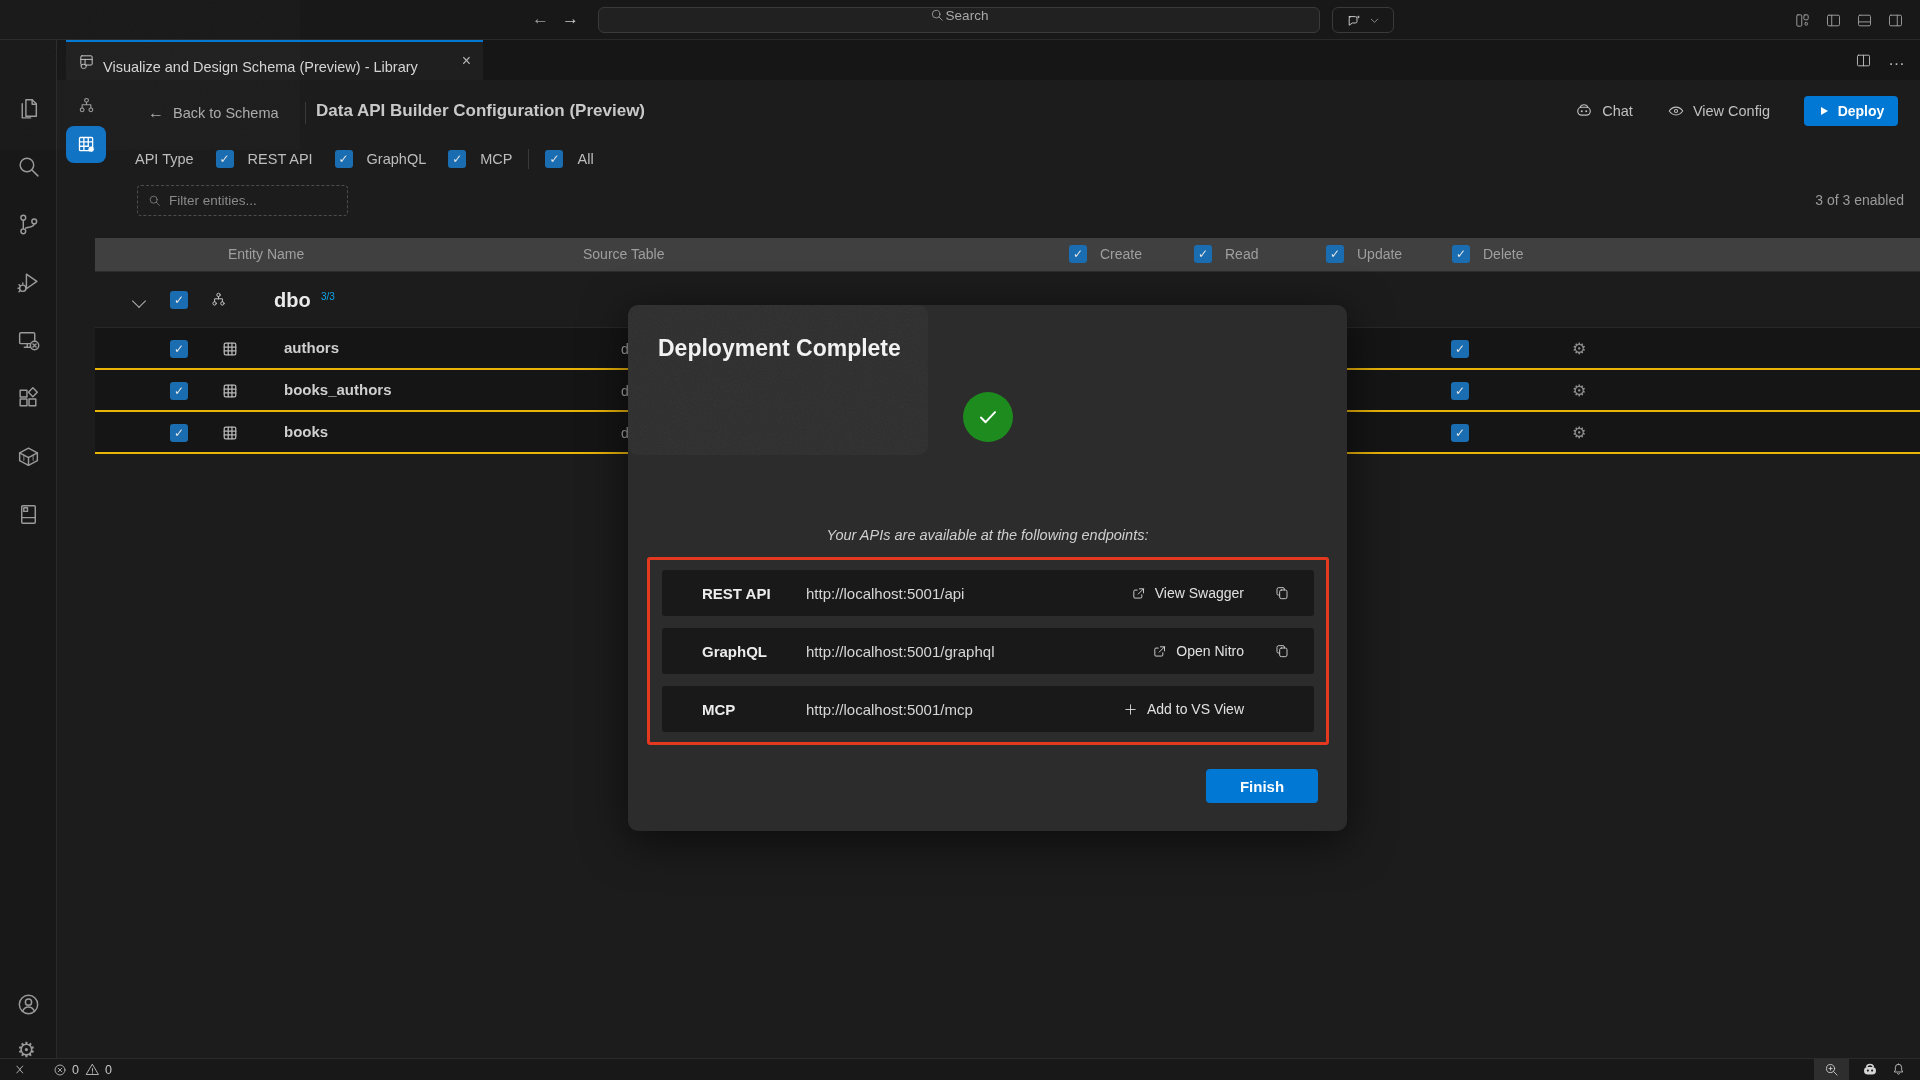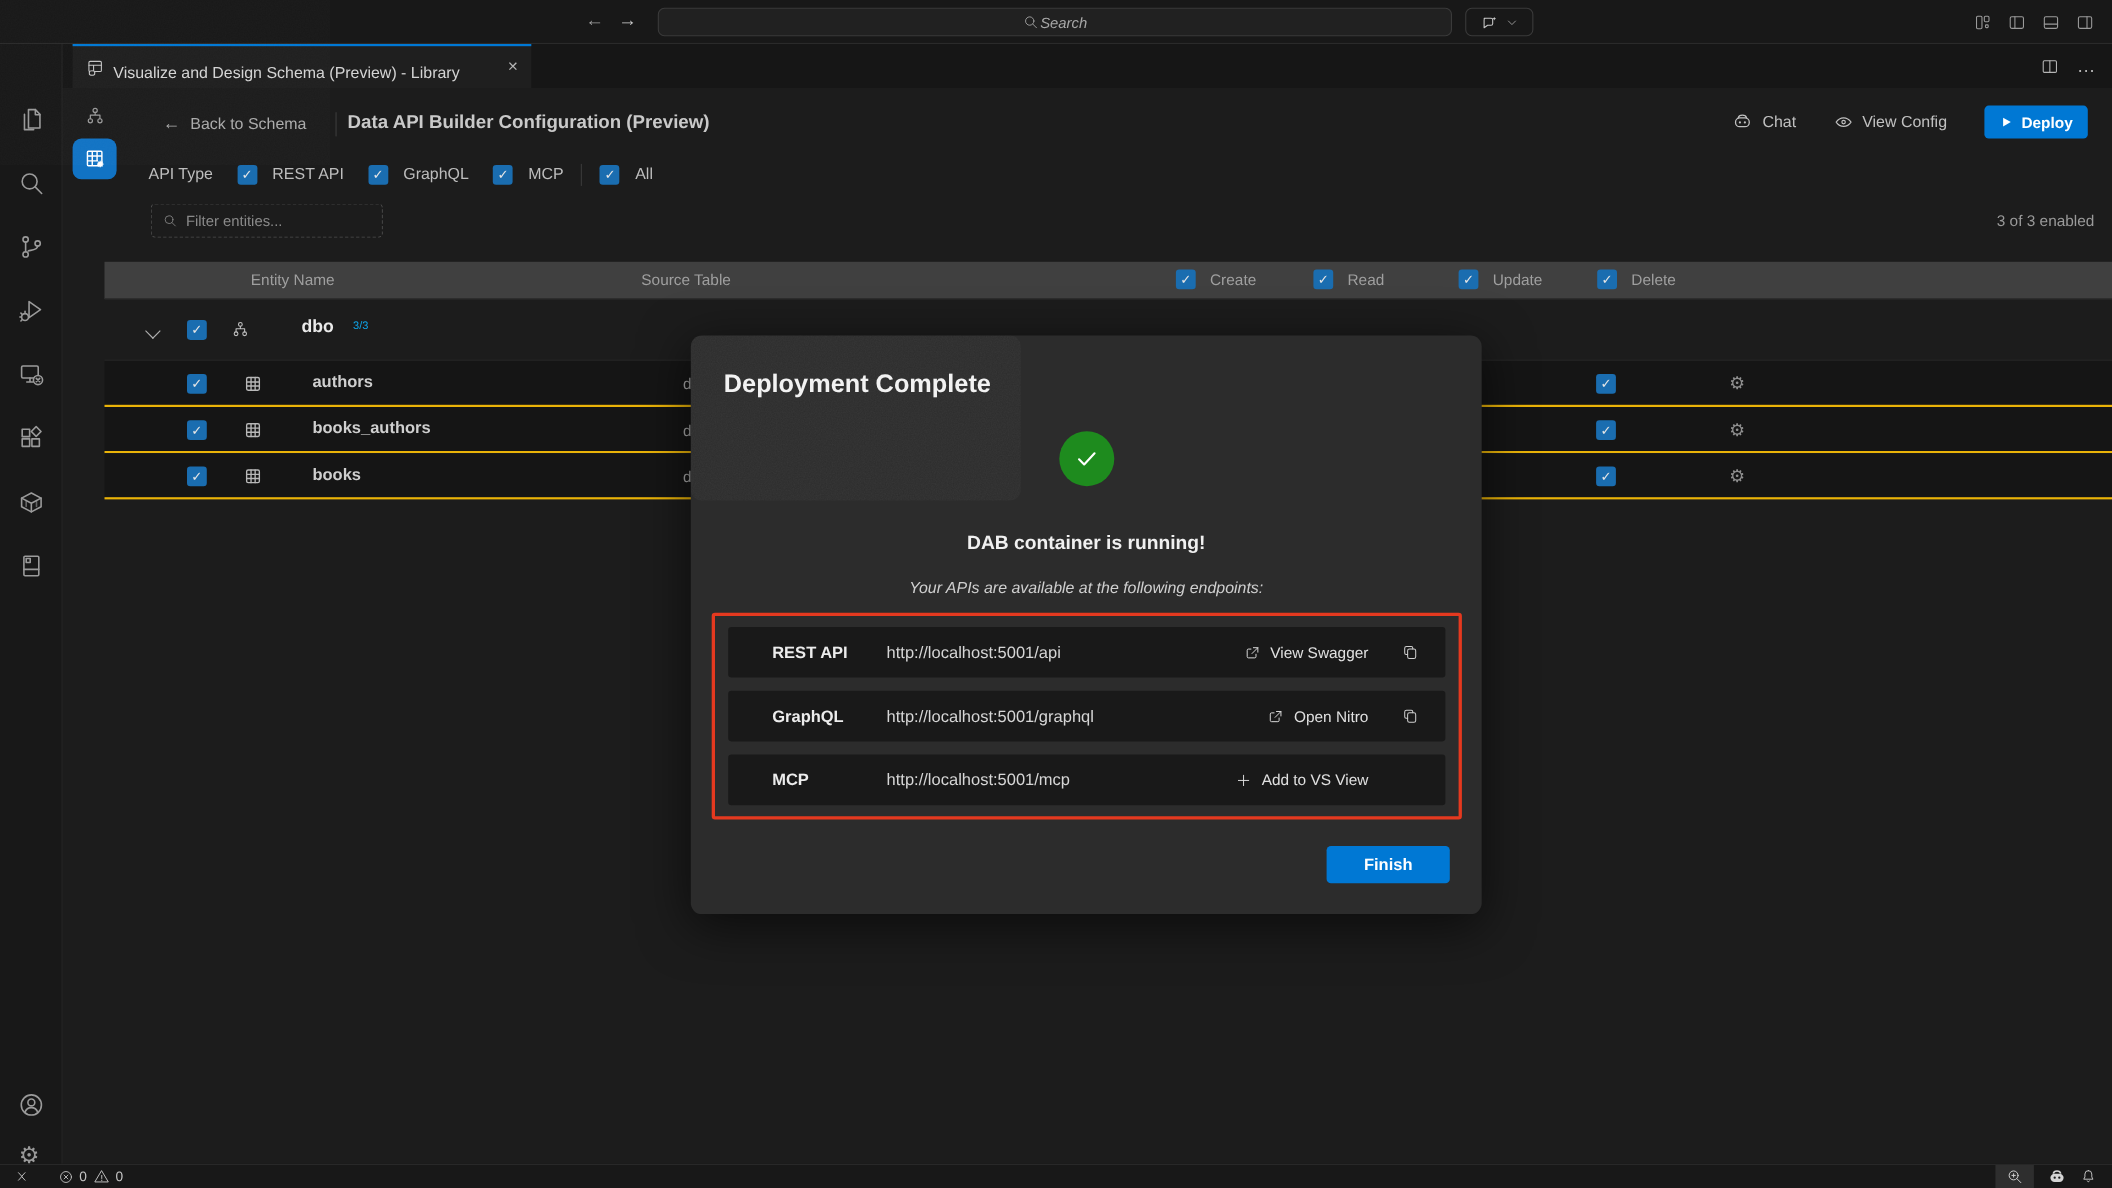--- a/index.html
+++ b/index.html
@@ -6,21 +6,21 @@
   html,body { width:1920px; height:1080px; overflow:hidden; background:#111; }
   body { font-family:"Liberation Sans","DejaVu Sans",sans-serif; color:#cccccc; position:relative; }
   .abs { position:absolute; }
   svg { display:block; }
   .ico { stroke:#9a9a9a; fill:none; stroke-width:1.4; stroke-linecap:round; stroke-linejoin:round; }
 
   
   .titlebar { left:0; top:0; width:1920px; height:40px; background:#181818; border-bottom:1px solid #2a2a2a; }
   .nav-arrow { top:9px; font-size:17px; color:#9f9f9f; cursor:default; }
   .searchbox { left:598px; top:7px; width:722px; height:26px; background:#212121; border:1px solid #3a3a3a; border-radius:6px;
-               display:flex; align-items:center; justify-content:center; gap:2px; color:#a8a8a8; font-size:13.5px;font-style:italic; }
+               display:flex; justify-content:center; gap:2px; color:#a8a8a8; font-size:13.5px; }
   .copilot-btn { left:1332px; top:7px; width:62px; height:26px; border:1px solid #3a3a3a; border-radius:6px;
                  display:flex; align-items:center; justify-content:center; gap:6px; }
   .layout-icons { right:14px; top:8px; display:flex; gap:9px; }
   .layout-icons .libox { width:22px; height:24px; display:flex; align-items:center; justify-content:center; }
 
   
   .activitybar { left:0; top:40px; width:57px; height:1018px; background:#181818; border-right:1px solid #2a2a2a; }
   .act-ico { left:16px; width:25px; height:25px; }
   .act-bottom { left:16px; }
 
@@ -55,21 +55,21 @@
   .filter-box { left:80px; top:105px; width:211px; height:31px; border:1px dashed #4d4d4d; border-radius:4px;
                 display:flex; align-items:center; gap:8px; padding:0 10px; color:#8a8a8a; font-size:13.5px; }
   .enabled-summary { right:16px; top:112px; font-size:14px; color:#9a9a9a; }
 
   .thead { left:38px; top:158px; width:1825px; height:34px; background:#404040; border-bottom:1px solid #2c2c2c; }
   .th { position:absolute; top:8px; font-size:14px; color:#9f9f9f; }
   .op-h { position:absolute; top:7px; display:flex; align-items:center; gap:13px; font-size:14px; color:#9f9f9f; }
 
   .group-row { left:38px; top:192px; width:1825px; height:56px; border-bottom:1px solid #282828; }
   .chev { position:absolute; left:39px; top:24px; width:10px; height:10px; border-right:1.6px solid #b0b0b0; border-bottom:1.6px solid #b0b0b0; transform:rotate(45deg); }
-  .group-name { position:absolute; left:179px; top:17px; font-size:16px; font-weight:bold; color:#eaeaea; }
+  .group-name { position:absolute; left:179px; top:17px; font-size:20px; font-weight:bold; color:#eaeaea; }
   .group-count { position:absolute; left:226px; top:19px; font-size:10px; color:#0ea5e9; }
 
   .erow { left:38px; width:1825px; height:42px; background:#151515; border-bottom:2px solid #eab308; }
   .erow .name { position:absolute; left:189px; top:11px; font-size:15px; font-weight:bold; color:#cfcfcf; }
   .erow .src  { position:absolute; left:526px; top:13px; font-size:14px; color:#a8a8a8; white-space:nowrap; }
 
   
   .modal { left:628px; top:305px; width:719px; height:526px; background:#2c2c2c; border-radius:10px;
            box-shadow:0 10px 45px rgba(0,0,0,.6); z-index:20; }
   .modal-title { left:30px; top:30px; font-size:23px; font-weight:bold; color:#f2f2f2; }
@@ -382,21 +382,20 @@
     </svg>
 
   <div class="abs modal-title">Deployment Complete</div>
 
   <div class="abs success-circle">
     <svg width="26" height="26" viewBox="0 0 24 24">
         <path d="M5.5 12.5l4.3 4.3L18.5 7.5" fill="none" stroke="#ffffff" stroke-width="1.8" stroke-linecap="round" stroke-linejoin="round"></path>
       </svg>
   </div>
 
-  <div class="abs modal-heading">DAB container is running!</div>
   <div class="abs modal-sub">Your APIs are available at the following endpoints:</div>
 
   <div class="abs endpoints">
     <div class="ep-card">
       <span class="ep-label">REST API</span>
       <span class="ep-url">http://localhost:5001/api</span>
       <span class="ep-action">
         <svg class="ico" width="15" height="15" viewBox="0 0 24 24" style="stroke:#e0e0e0">
             <path d="M13.5 4.5H20v6.5"></path>
             <path d="M20 4.5L11.5 13"></path>

